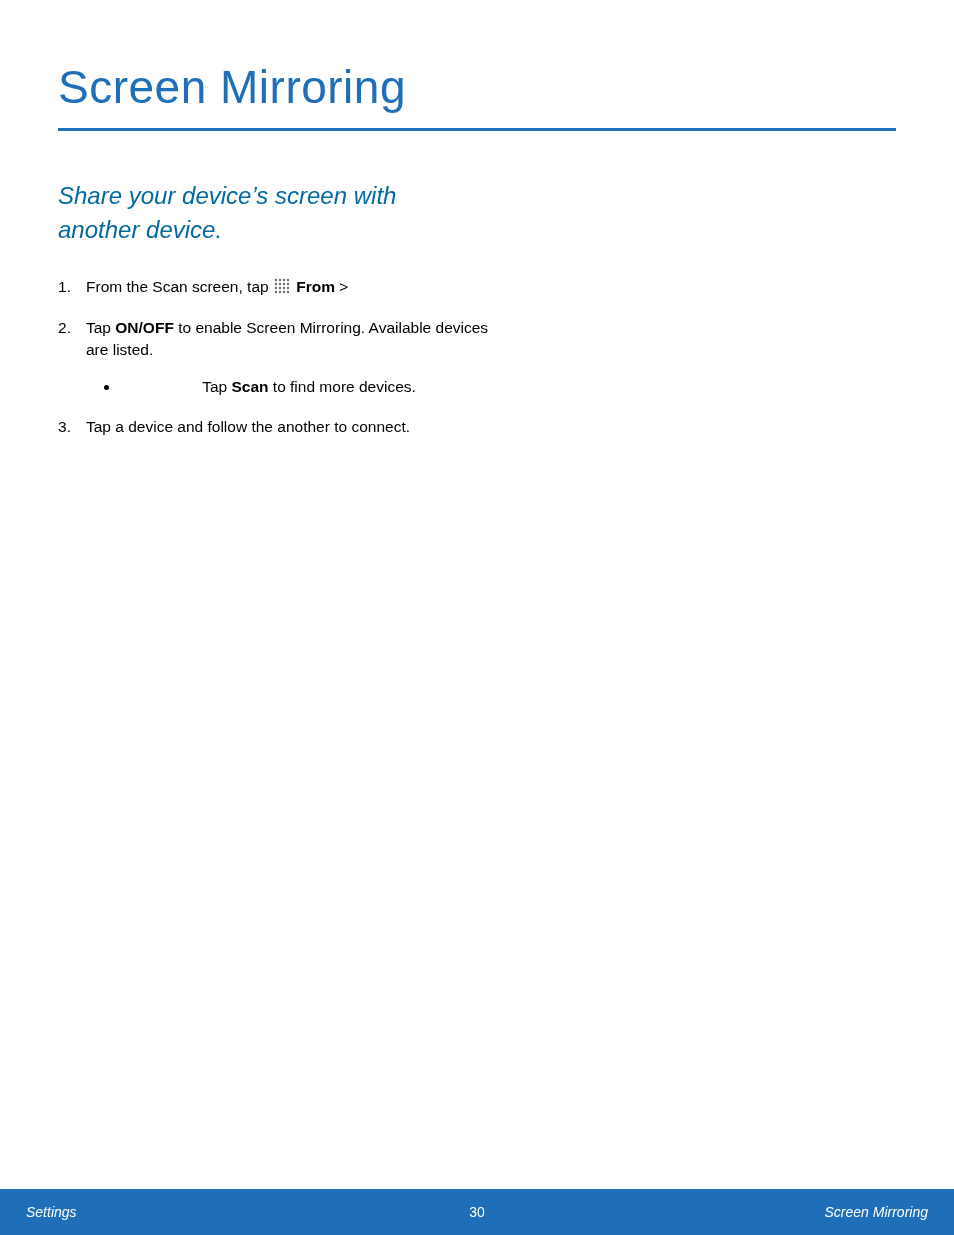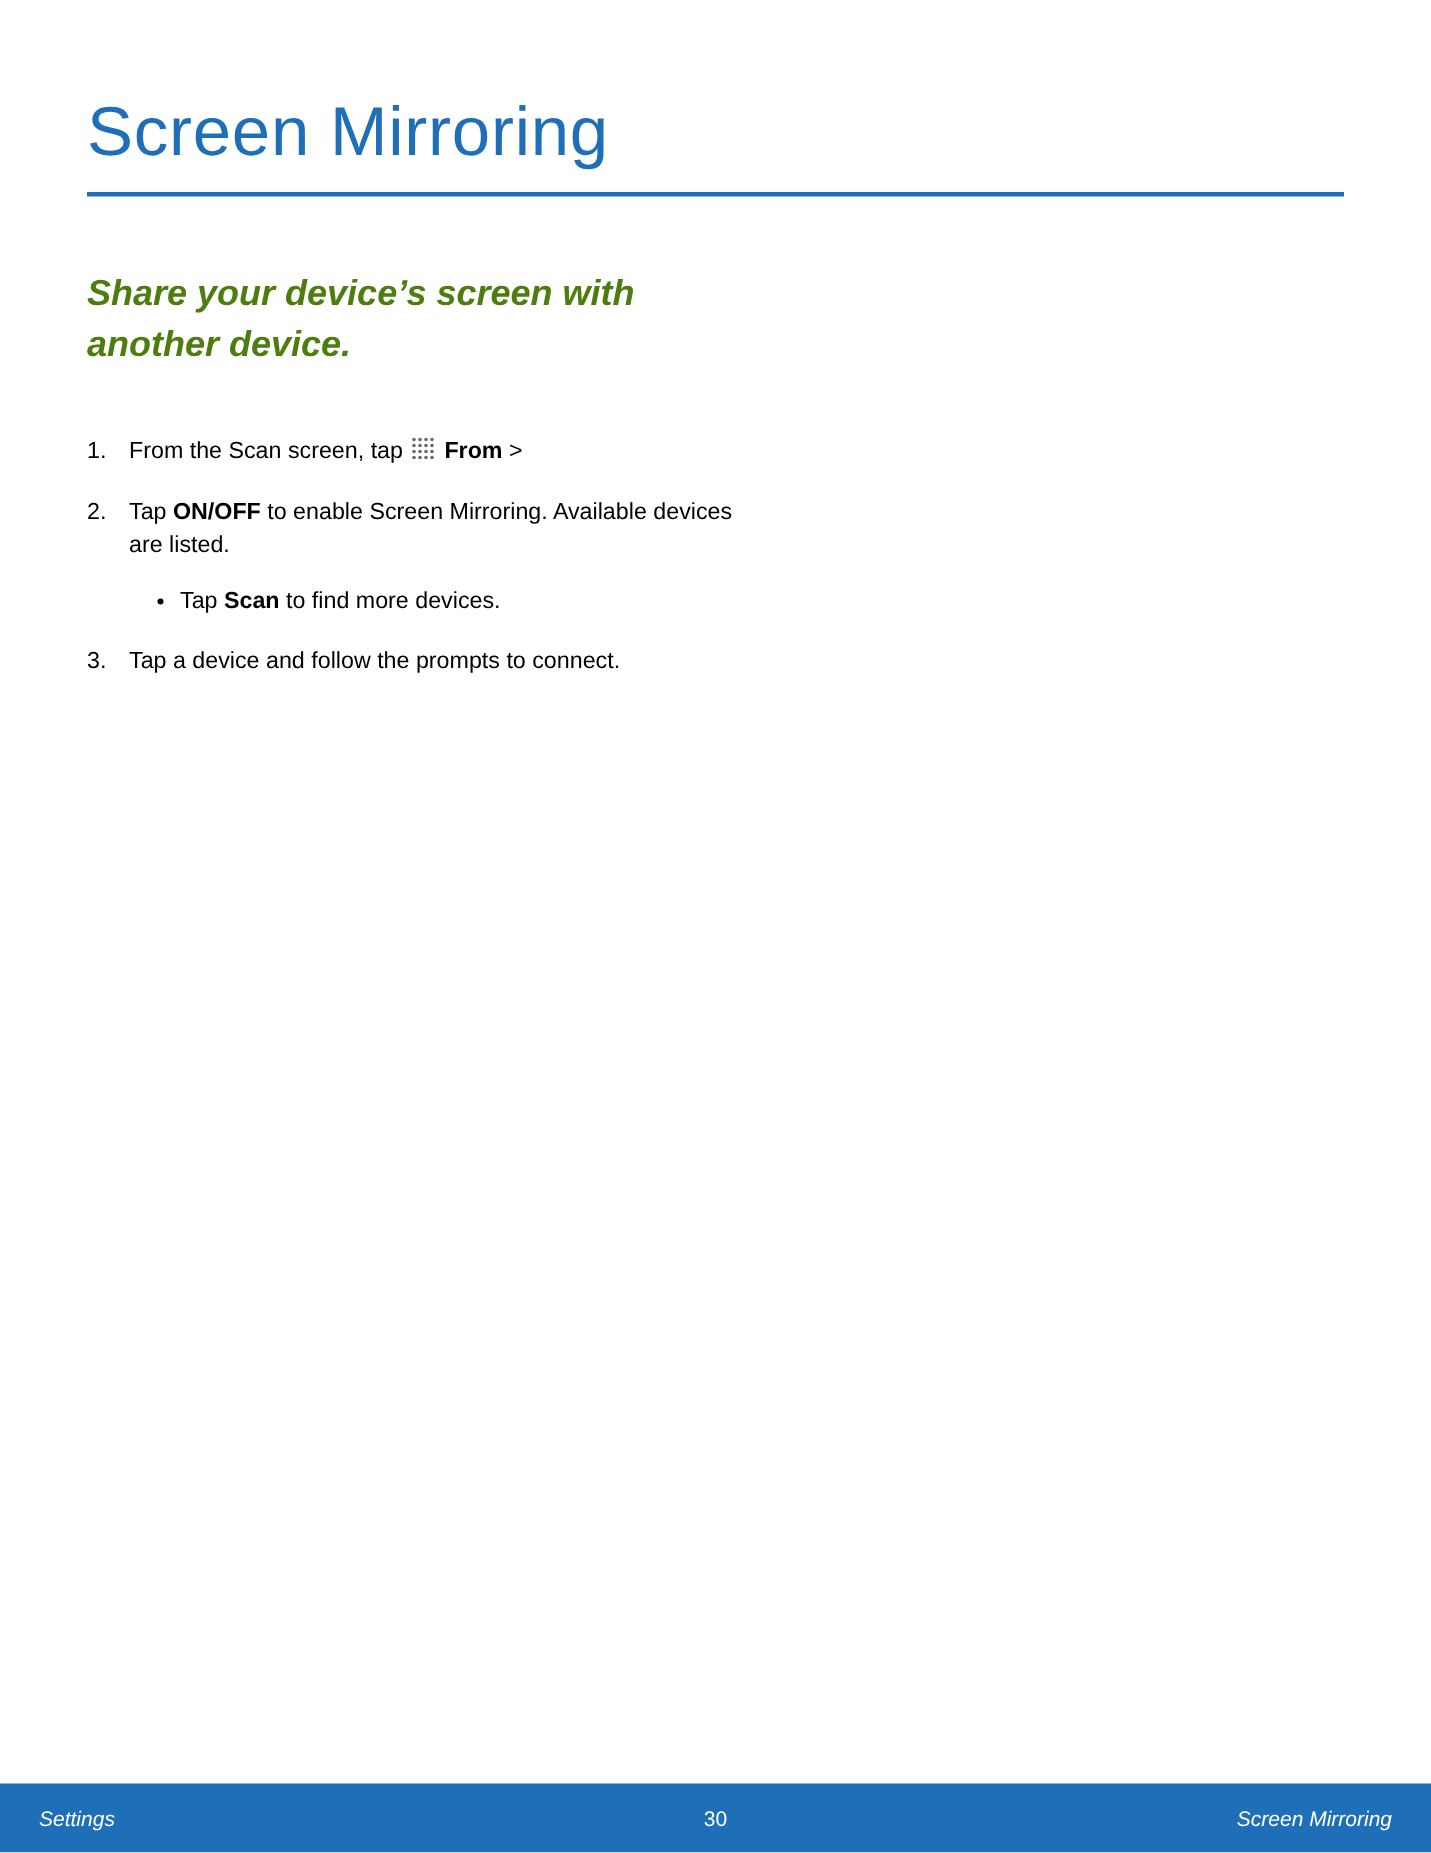--- a/index.html
+++ b/index.html
@@ -21,25 +21,25 @@
     margin-bottom: 14px;
   }
   .title-rule {
     border: none;
     border-top: 3px solid #1e6fb8;
     margin-bottom: 48px;
   }
   .subtitle {
     font-size: 24px;
     font-style: italic;
-    font-weight: 700;
-    color: #4d7c0f;
+    font-weight: 400;
+    color: #0369a1;
     line-height: 1.4;
     max-width: 420px;
-    margin-bottom: 44px;
+    margin-bottom: 30px;
   }
   ol.steps {
     list-style: none;
     counter-reset: step;
     max-width: 440px;
     font-size: 15.5px;
     line-height: 1.45;
   }
   ol.steps > li {
     counter-increment: step;
@@ -51,21 +51,21 @@
     content: counter(step) ".";
     position: absolute;
     left: 0;
     top: 0;
   }
   ol.steps ul {
     list-style: disc;
     margin-top: 14px;
     padding-left: 34px;
   }
-  ol.steps ul li { margin-bottom: 6px; }
+  ol.steps ul li { margin-bottom: 6px; text-align: center; }
   .b { font-weight: 700; }
   .apps-icon {
     display: inline-block;
     width: 16px; height: 16px;
     vertical-align: -2px;
     margin: 0 2px 0 1px;
   }
   .settings-icon {
     display: inline-block;
     width: 16px; height: 16px;
@@ -138,21 +138,21 @@
     <li>
       <span>Tap </span><span class="b">ON/OFF</span><span> to enable Screen Mirroring. Available devices are listed.</span>
       <ul>
         <li>
           <span>Tap </span><span class="b">Scan</span><span> to find more devices.</span>
         </li>
       </ul>
     </li>
 
     <li>
-      <span>Tap a device and follow the prompts to connect.</span>
+      <span>Tap a device and follow the another to connect.</span>
     </li>
 
   </ol>
 </div>
 
 <div class="footer">
   <span class="footer-left">Settings</span>
   <span class="footer-center">30</span>
   <span class="footer-right">Screen Mirroring</span>
 </div>

